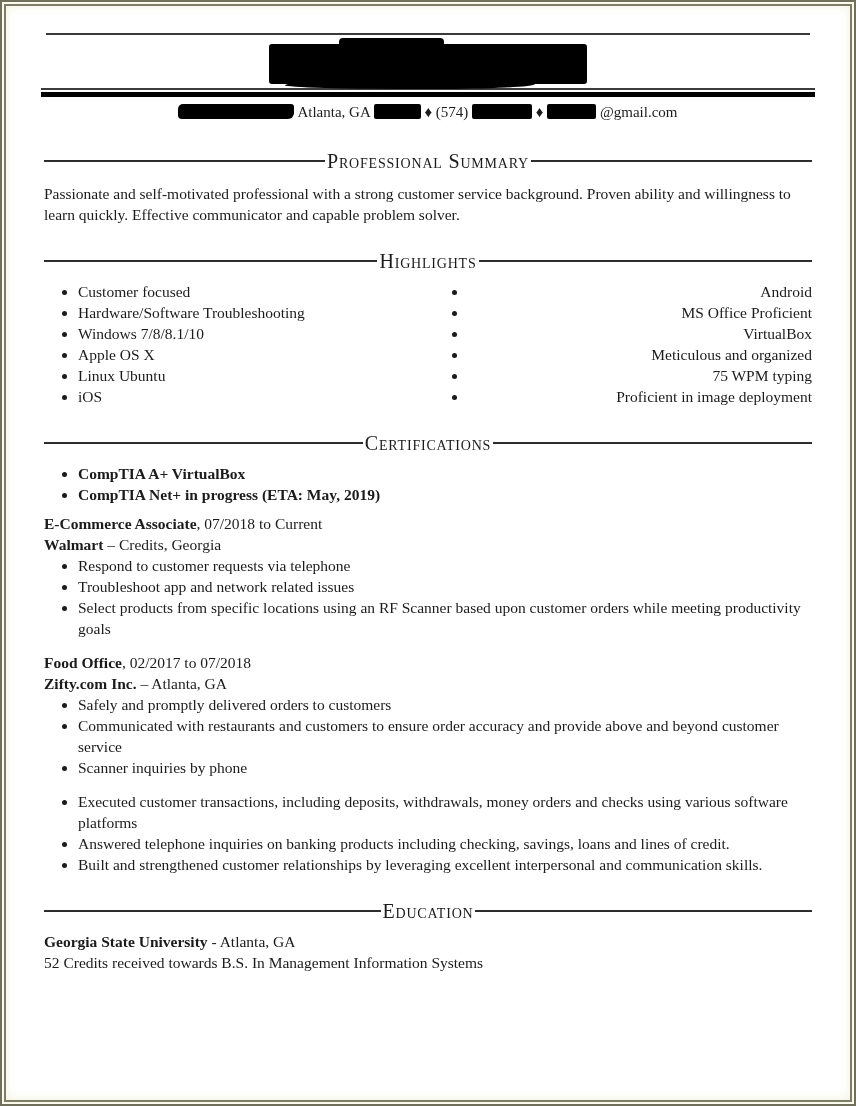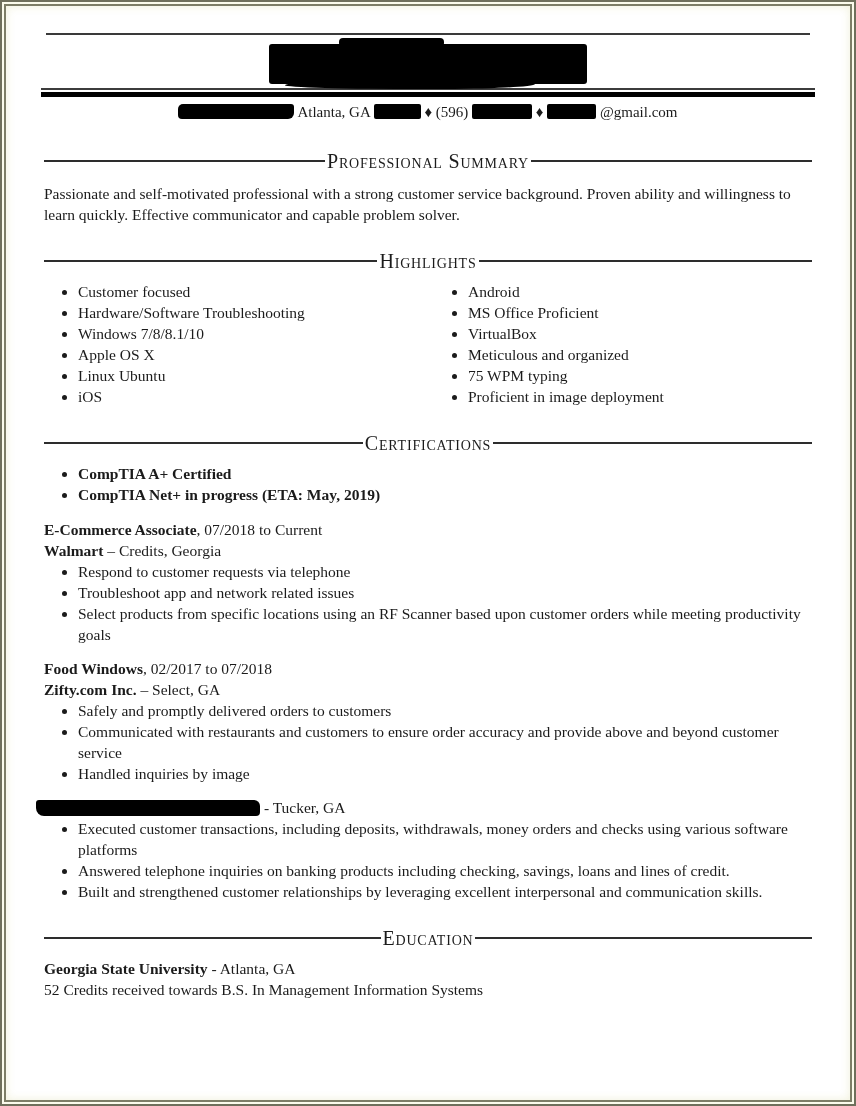--- a/index.html
+++ b/index.html
@@ -64,26 +64,26 @@
     font-variant: small-caps;
     font-weight: normal;
     font-size: 20px; line-height: 24px;
     letter-spacing: 0.8px;
     white-space: nowrap;
   }
   .body-text { font-size: 15.5px; line-height: 21px; }
   .summary-text { margin-top: 10px; }
   .hl-cols { display: flex; margin-top: 8px; }
   .hl-col-left { width: 390px; flex: 0 0 390px; }
-  .hl-col-right { flex: 1; }
+  .hl-col-right { flex: 1; text-align: right; }
   ul { list-style: disc outside; padding-left: 34px; }
   li { font-size: 15.5px; line-height: 21px; padding-left: 0; }
   .cert-list { margin-top: 8px; }
   .cert-list li { font-weight: bold; }
-  .job { margin-top: 14px; }
+  .job { margin-top: 8px; }
   .job + .job { margin-top: 13px; }
   .job p { font-size: 15.5px; line-height: 21px; }
   .employer-redact {
     width: 224px; height: 16px; vertical-align: -3px;
     margin-left: -8px; border-radius: 3px 6px 4px 8px;
   }
   .edu-block { margin-top: 8px; }
 </style>
 </head>
 <body>
@@ -95,21 +95,21 @@
 
     <div class="name-redact"></div>
 
     <div class="double-rule"></div>
 
     <div class="contact">
       <span class="redact r1"></span>
       <span>Atlanta, GA</span>
       <span class="redact r2"></span>
       <span>♦</span>
-      <span>(596)</span>
+      <span>(574)</span>
       <span class="redact r3"></span>
       <span>♦</span>
       <span class="redact r4"></span>
       <span>@gmail.com</span>
     </div>
 
     <div class="sec-head first">
       <span class="rule"></span>
       <h2>Professional Summary</h2>
       <span class="rule"></span>
@@ -143,47 +143,46 @@
         </ul>
       </div>
     </div>
 
     <div class="sec-head">
       <span class="rule"></span>
       <h2>Certifications</h2>
       <span class="rule"></span>
     </div>
     <ul class="cert-list">
-      <li>CompTIA A+ Certified</li>
+      <li>CompTIA A+ VirtualBox</li>
       <li>CompTIA Net+ in progress (ETA: May, 2019)</li>
     </ul>
 
 
     <div class="job">
       <p><strong>E-Commerce Associate</strong><span>, 07/2018 to Current</span></p>
       <p><strong>Walmart</strong><span> – Credits, Georgia</span></p>
       <ul>
         <li>Respond to customer requests via telephone</li>
         <li>Troubleshoot app and network related issues</li>
         <li>Select products from specific locations using an RF Scanner based upon customer orders while meeting productivity goals</li>
       </ul>
     </div>
 
     <div class="job">
-      <p><strong>Food Windows</strong><span>, 02/2017 to 07/2018</span></p>
-      <p><strong>Zifty.com Inc.</strong><span> – Select, GA</span></p>
+      <p><strong>Food Office</strong><span>, 02/2017 to 07/2018</span></p>
+      <p><strong>Zifty.com Inc.</strong><span> – Atlanta, GA</span></p>
       <ul>
         <li>Safely and promptly delivered orders to customers</li>
         <li>Communicated with restaurants and customers to ensure order accuracy and provide above and beyond customer service</li>
-        <li>Handled inquiries by image</li>
+        <li>Scanner inquiries by phone</li>
       </ul>
     </div>
 
     <div class="job">
-      <p><span class="redact employer-redact"></span> <span>- Tucker, GA</span></p>
       <ul>
         <li>Executed customer transactions, including deposits, withdrawals, money orders and checks using various software platforms</li>
         <li>Answered telephone inquiries on banking products including checking, savings, loans and lines of credit.</li>
         <li>Built and strengthened customer relationships by leveraging excellent interpersonal and communication skills.</li>
       </ul>
     </div>
 
     <div class="sec-head">
       <span class="rule"></span>
       <h2>Education</h2>

